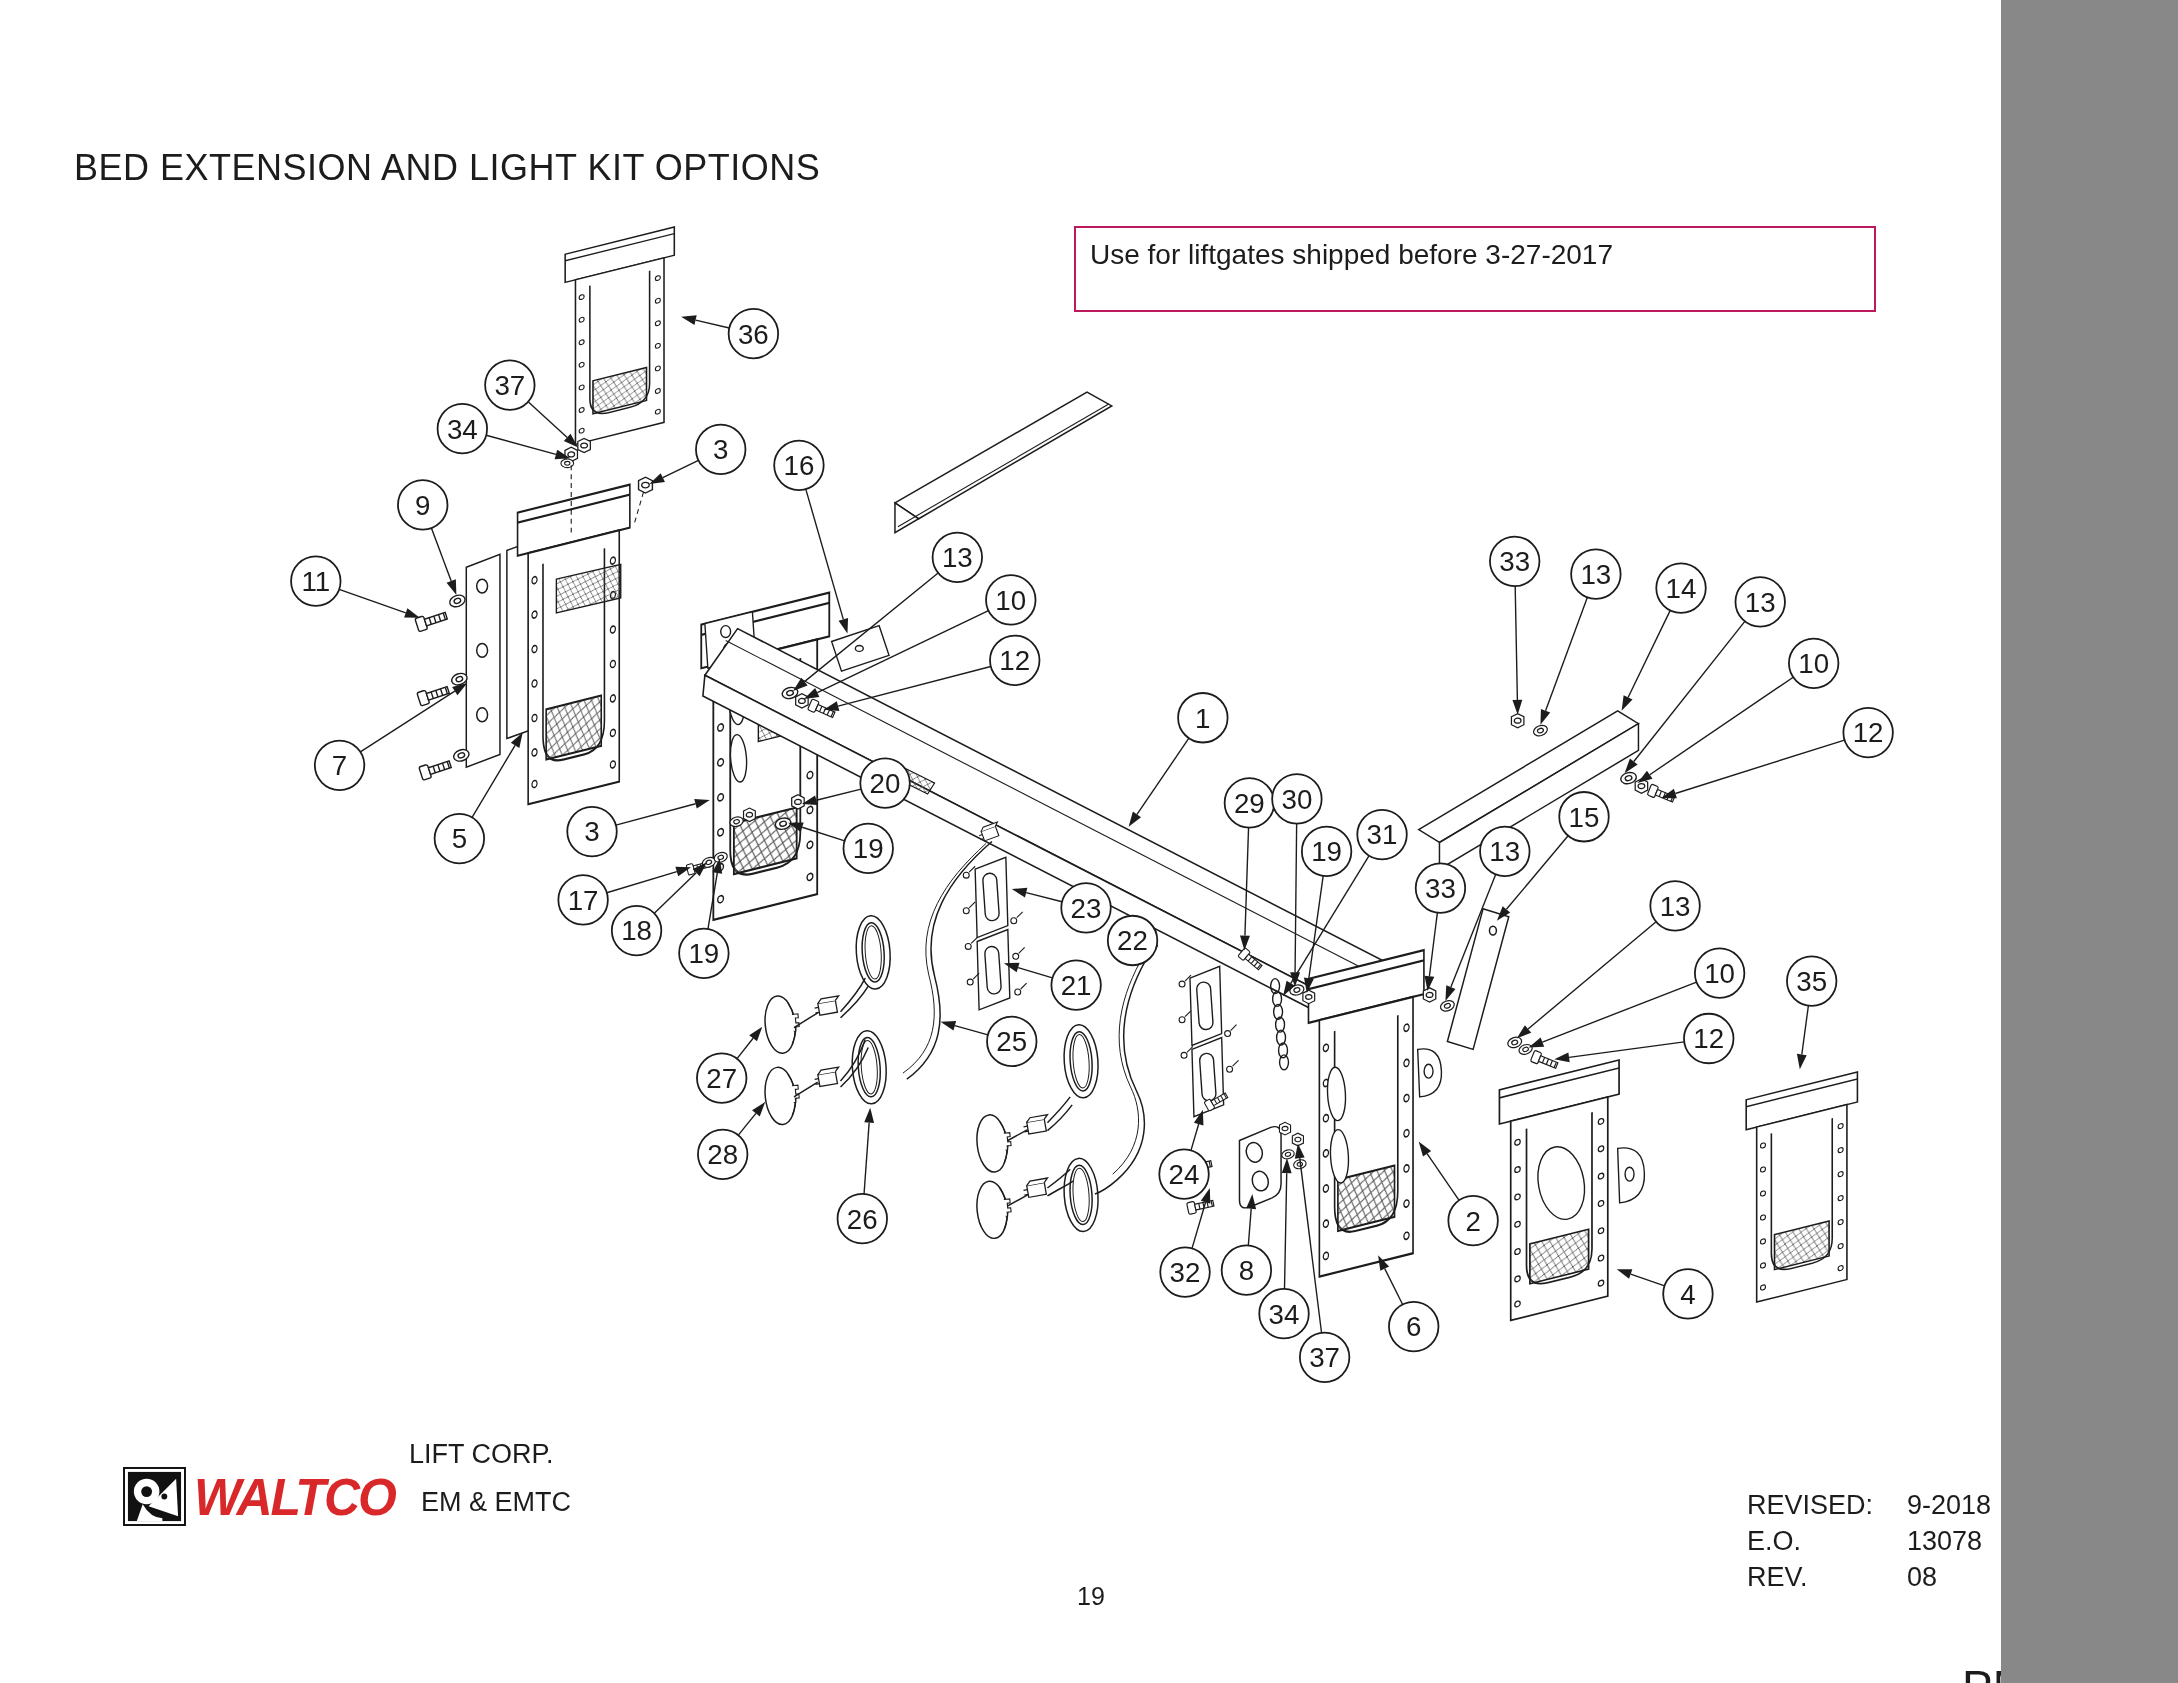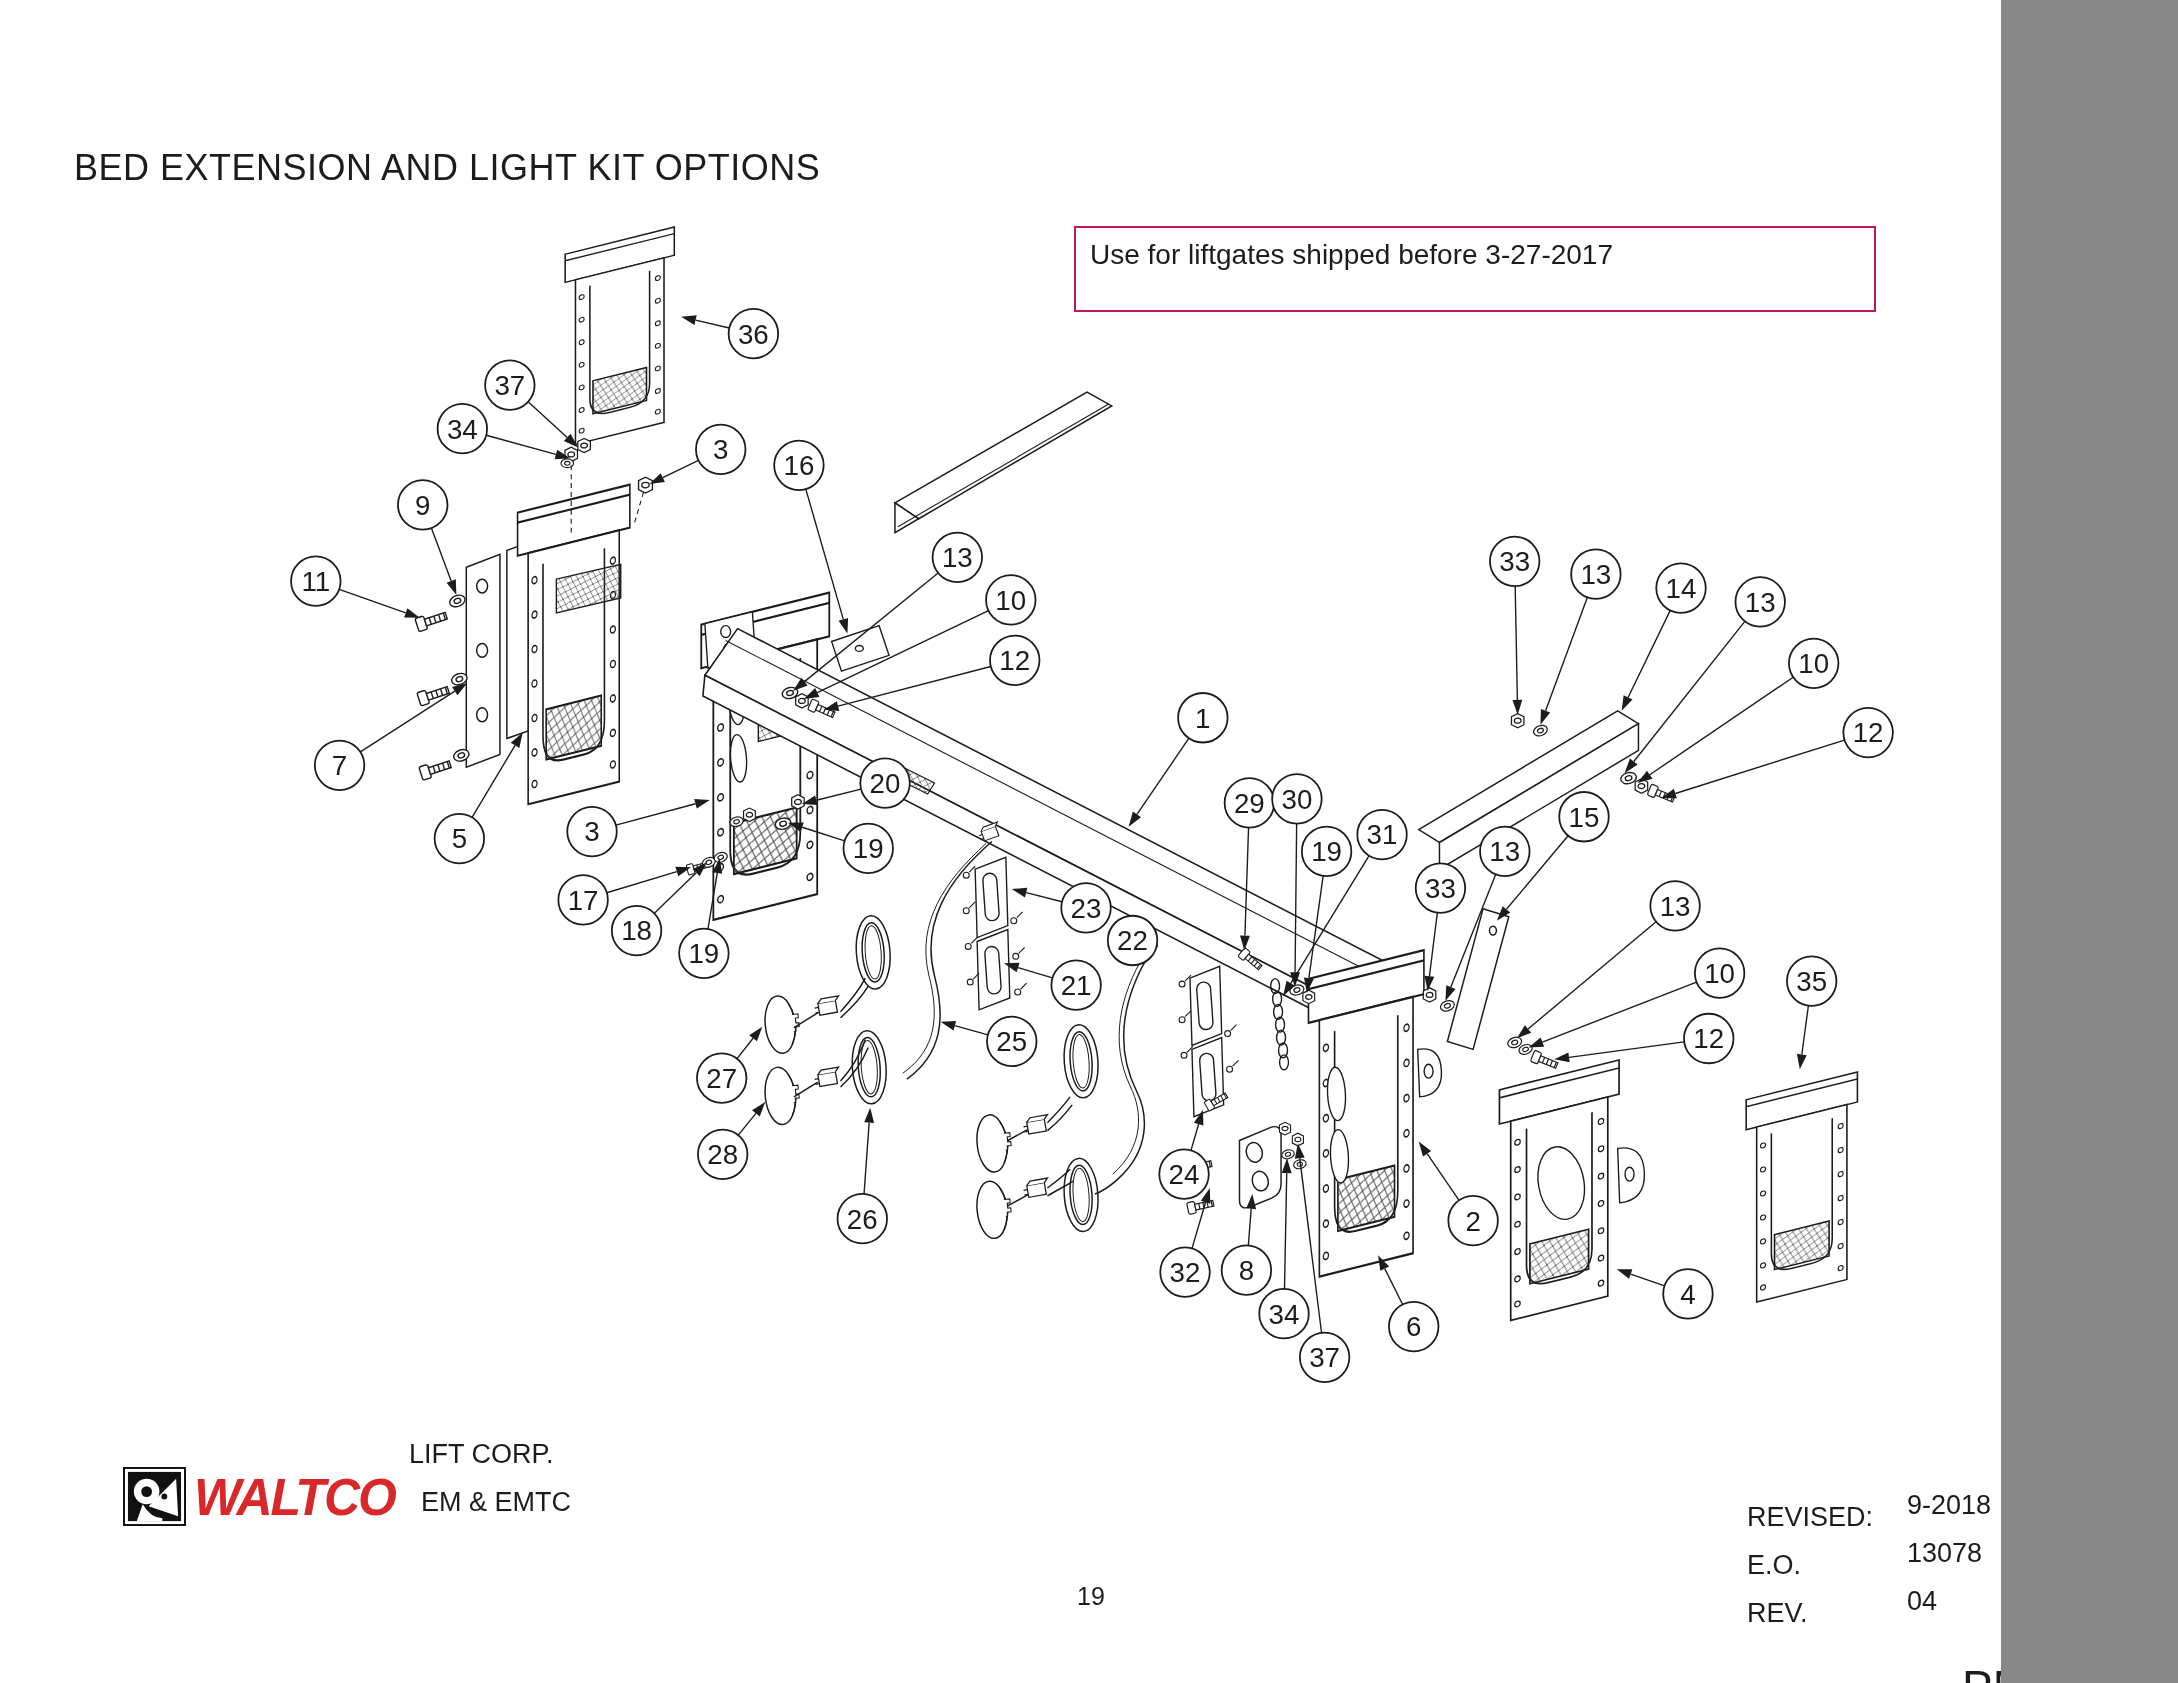--- a/index.html
+++ b/index.html
@@ -12,21 +12,21 @@
   #diagram{position:absolute;left:0;top:0;}
   
   #footer-left{position:absolute;left:123px;top:1430px;display:flex;align-items:flex-end;}
   #logo-box{width:63px;height:59px;}
   #brand{font-size:50px;font-weight:800;font-style:italic;letter-spacing:-2px;
         margin:2px 0 0 8px;transform:scaleY(1.04);white-space:nowrap;}
   #company-col{margin-left:14px;font-size:27px;line-height:48px;}
   #company-col .models{padding-left:12px;}
   #rev-block{position:absolute;left:1747px;top:1487px;font-size:27px;line-height:36px;}
   .rev-row{display:flex;}
-  .rev-label{width:160px;margin-top:12px;}
+  .rev-label{width:160px;}
   #pm-number{position:absolute;left:1962px;top:1660px;font-size:46px;}
   #page-number{position:absolute;left:1077px;top:1582px;font-size:25px;}
   .callout text{font-family:"Liberation Sans",sans-serif;font-size:28px;fill:#1c1c1c;}
   svg .ln{stroke:#1c1c1c;fill:none;}
 </style>
 </head>
 <body>
 
 <div id="page">
 
@@ -651,21 +651,21 @@
     <div class="rev-row">
       <span class="rev-label">REVISED:</span>
       <span>9-2018</span>
     </div>
     <div class="rev-row">
       <span class="rev-label">E.O.</span>
       <span>13078</span>
     </div>
     <div class="rev-row">
       <span class="rev-label">REV.</span>
-      <span>04</span>
+      <span>08</span>
     </div>
   </div>
 
   <div id="pm-number">PM-799</div>
   <div id="page-number">19</div>
 
 </div>
 
 
 </body></html>

